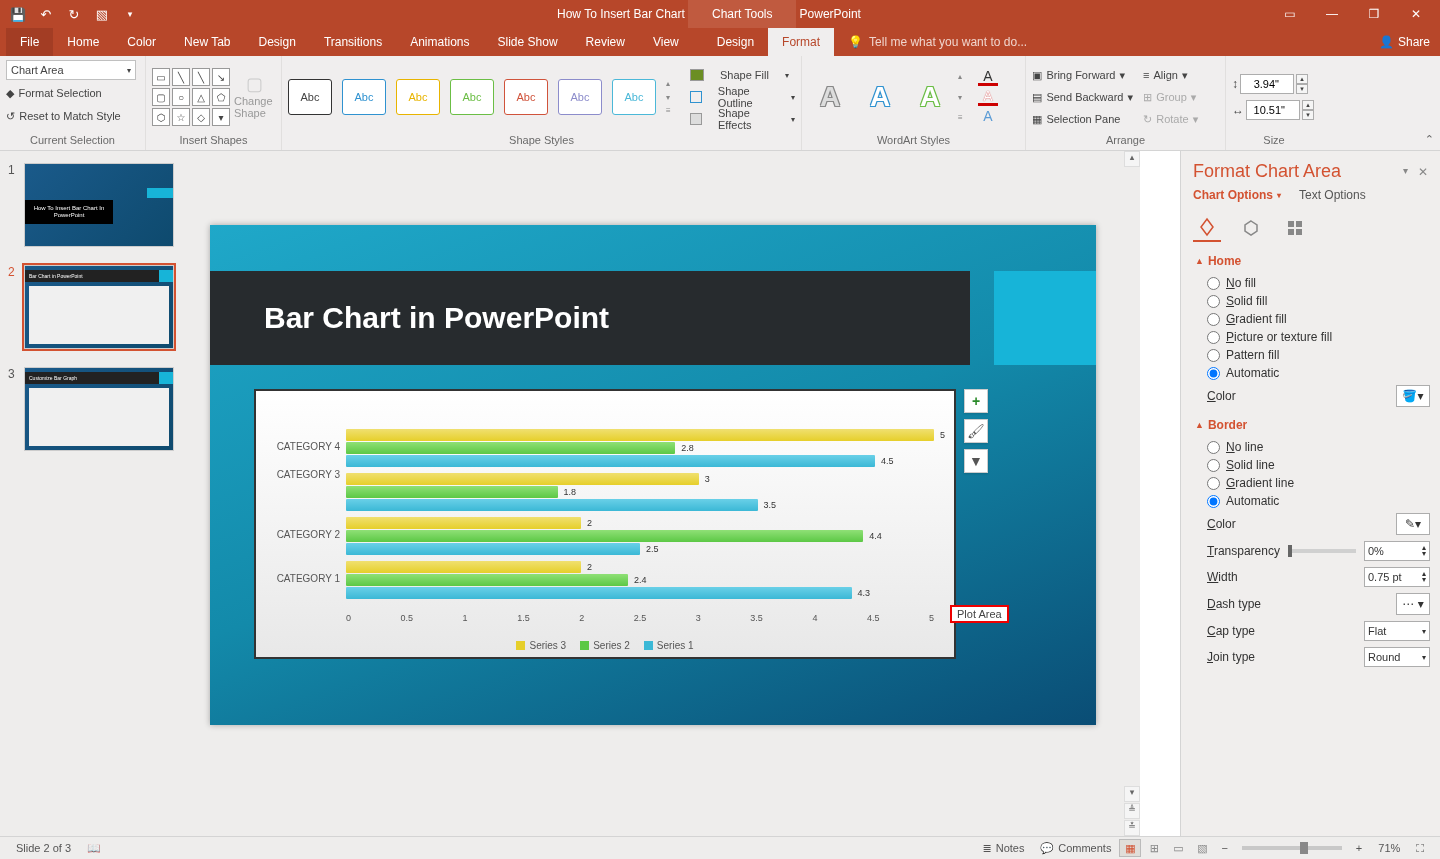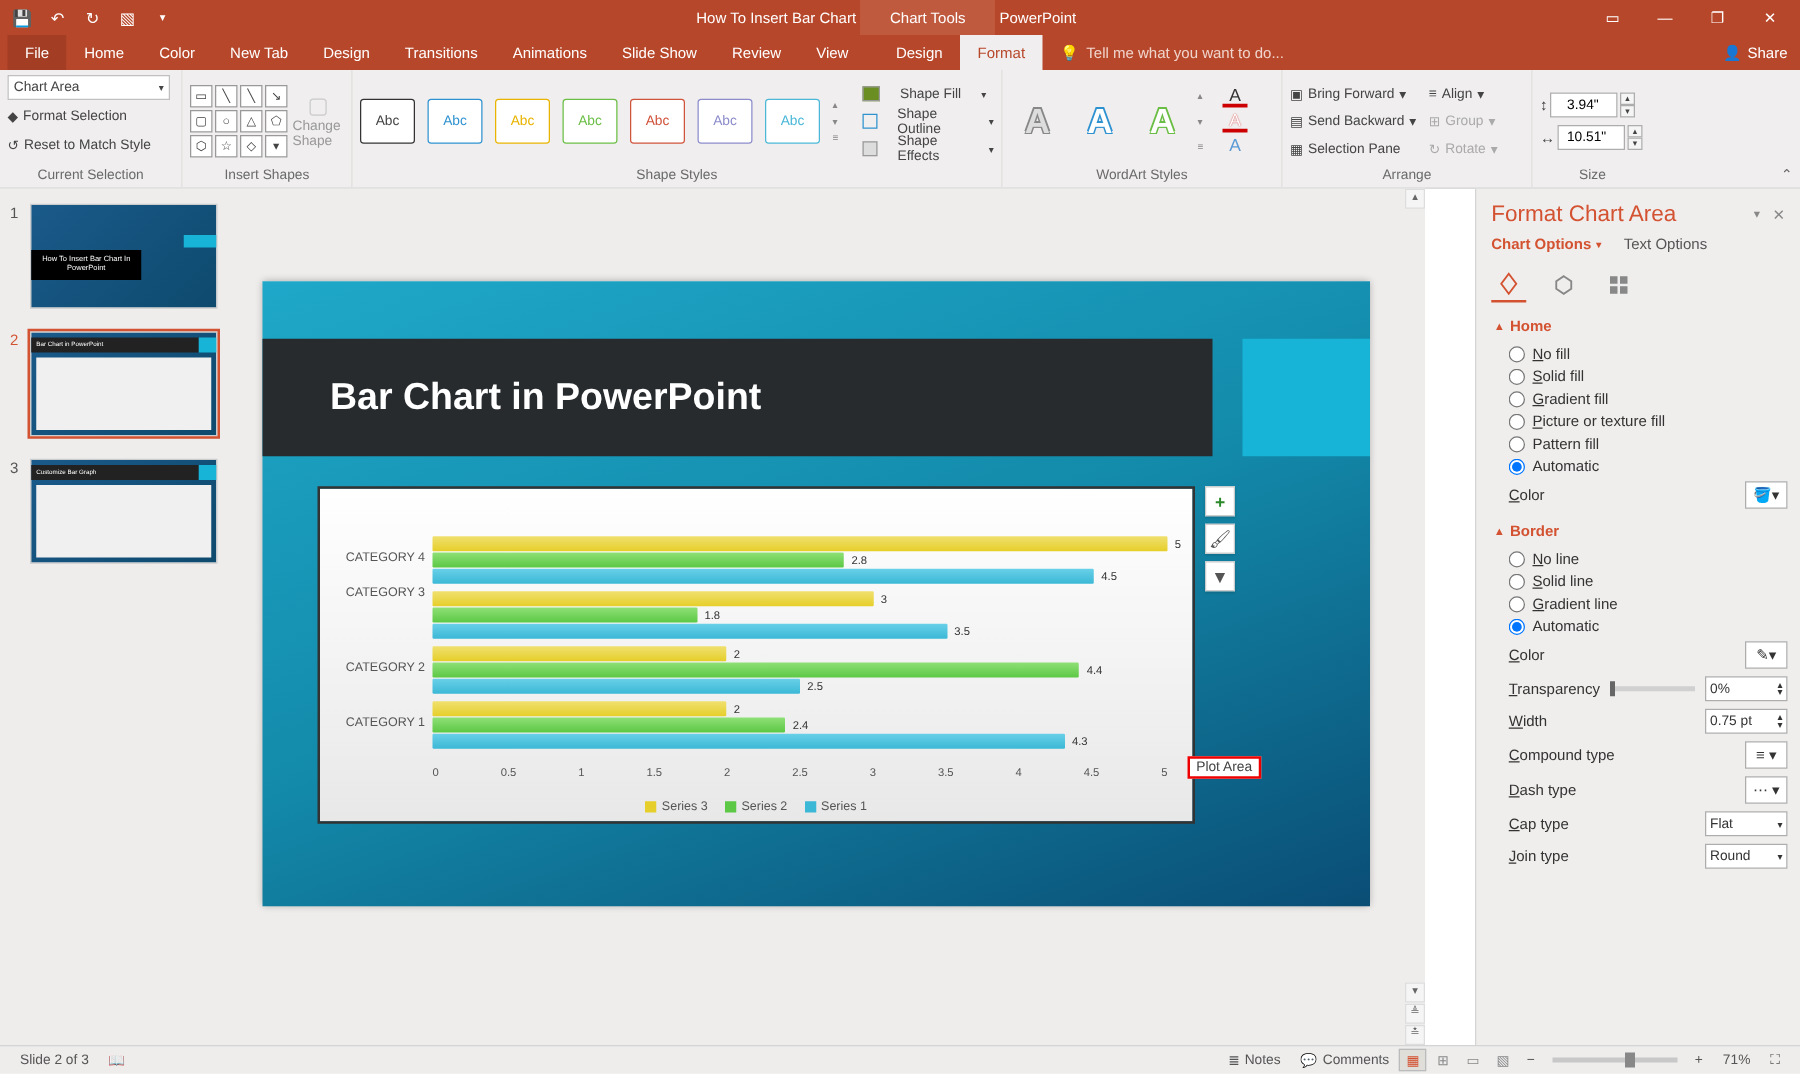--- a/index.html
+++ b/index.html
@@ -559,24 +559,20 @@
           </div>
       </div>
       <div class="pane-row">
         <span class="underline-key">Width</span>
         <div class="field">
             <span>0.75 pt</span>
             <span style="font-size:8px;line-height:0.7">▴<br>▾</span>
           </div>
       </div>
       <div class="pane-row">
-        <span class="underline-key">Compound type</span>
-        <div class="btn-sw">≡ ▾</div>
-      </div>
-      <div class="pane-row">
         <span class="underline-key">Dash type</span>
         <div class="btn-sw">⋯ ▾</div>
       </div>
       <div class="pane-row">
         <span class="underline-key">Cap type</span>
         <div class="field">
             <span>Flat</span>
             <span style="font-size:8px">▾</span>
           </div>
       </div>

